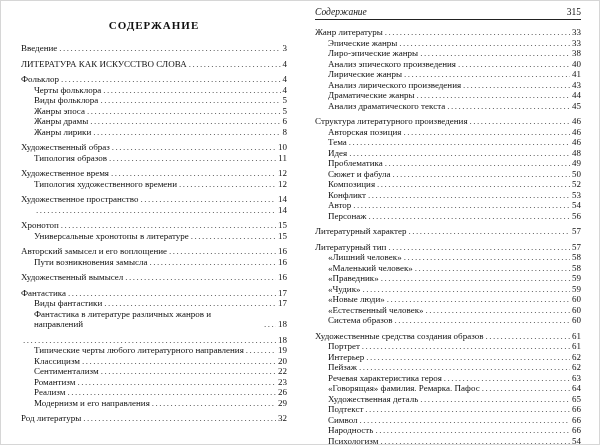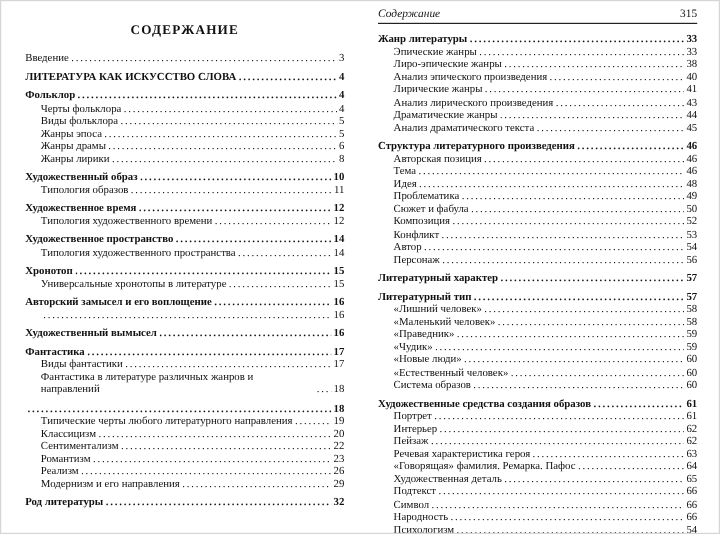--- a/index.html
+++ b/index.html
@@ -35,21 +35,21 @@
     margin-bottom: 7px;
   }
   .running-title { font-style: italic; }
   .running-page { font-weight: normal; }
   .toc-row {
     display: flex;
     align-items: flex-end;
     font-size: 9px;
     line-height: 10.5px;
   }
-  .toc-row.bold { font-weight: bold; }
+  .toc-row.bold { font-weight: normal; }
   .toc-row.indent { margin-left: 13px; }
   .toc-row.gap { margin-top: 5px; text-align: right; }
   .toc-label { flex: 0 1 auto; }
   .leader {
     flex: 1 1 12px;
     min-width: 12px;
     overflow: hidden;
     white-space: nowrap;
     margin: 0 2px;
     align-self: flex-end;
@@ -127,40 +127,40 @@
           <span class="toc-label">Типология художественного времени</span>
           <span class="leader"></span>
           <span class="toc-page">12</span>
         </div>
         <div class="toc-row bold gap">
           <span class="toc-label">Художественное пространство</span>
           <span class="leader"></span>
           <span class="toc-page">14</span>
         </div>
         <div class="toc-row indent">
-          <span class="toc-label">Типология художественного пространства</span>
           <span class="leader"></span>
           <span class="toc-page">14</span>
         </div>
         <div class="toc-row bold gap">
           <span class="toc-label">Хронотоп</span>
           <span class="leader"></span>
           <span class="toc-page">15</span>
         </div>
         <div class="toc-row indent">
           <span class="toc-label">Универсальные хронотопы в литературе</span>
           <span class="leader"></span>
           <span class="toc-page">15</span>
         </div>
         <div class="toc-row bold gap">
           <span class="toc-label">Авторский замысел и его воплощение</span>
           <span class="leader"></span>
           <span class="toc-page">16</span>
         </div>
         <div class="toc-row indent">
+          <span class="toc-label">Пути возникновения замысла</span>
           <span class="leader"></span>
           <span class="toc-page">16</span>
         </div>
         <div class="toc-row bold gap">
           <span class="toc-label">Художественный вымысел</span>
           <span class="leader"></span>
           <span class="toc-page">16</span>
         </div>
         <div class="toc-row bold gap">
           <span class="toc-label">Фантастика</span>

